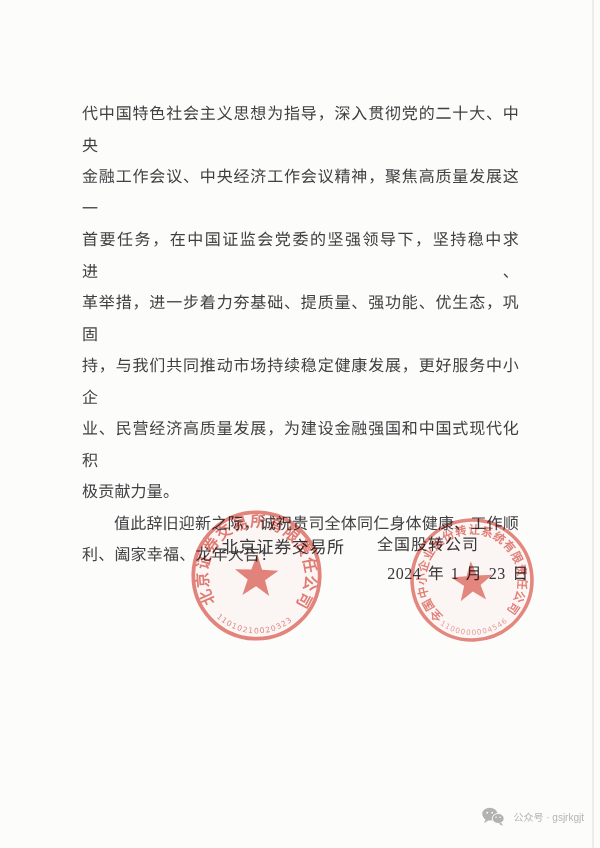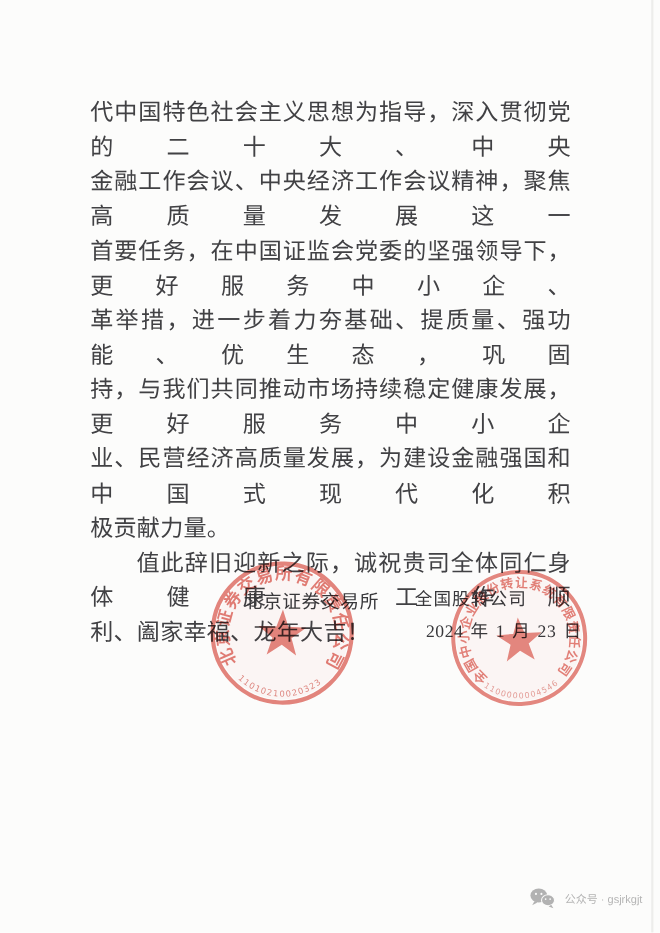--- a/index.html
+++ b/index.html
@@ -2,22 +2,22 @@
 <html lang="zh-CN"><head>
 <meta charset="utf-8">
 <style>
   html,body{margin:0;padding:0;background:#ffffff;}
   .page{
     position:relative;width:600px;height:848px;background:#fcfcfb;overflow:hidden;
     font-family:"Liberation Serif","DejaVu Serif",serif;
   }
   
   .body-text{
-    position:absolute;left:82px;top:87px;width:437px;
-    color:#414144;font-size:21px;line-height:31.5px;
+    position:absolute;left:82px;top:98px;width:437px;
+    color:#414144;font-size:16px;line-height:31.5px;
   }
   .line{
     text-align:justify;text-justify:inter-character;
     letter-spacing:0.2px;
   }
   .line.fill{text-align-last:justify;}
   .line.indent{text-indent:2em;}
   
   .sig{position:absolute;color:#38383b;white-space:nowrap;}
   .sig-left{left:183px;top:533px;width:128px;text-align:center;font-size:17px;letter-spacing:0.6px;margin-left:36px;}
@@ -39,21 +39,21 @@
 </style>
 </head>
 <body>
 
 <div class="page">
 
   <div class="body-text">
     <div>
       <div class="line fill">代中国特色社会主义思想为指导，深入贯彻党的二十大、中央</div>
       <div class="line fill">金融工作会议、中央经济工作会议精神，聚焦高质量发展这一</div>
-      <div class="line fill">首要任务，在中国证监会党委的坚强领导下，更好服务中小企、</div>
+      <div class="line fill">首要任务，在中国证监会党委的坚强领导下，坚持稳中求进、</div>
       <div class="line fill">革举措，进一步着力夯基础、提质量、强功能、优生态，巩固</div>
       <div class="line fill">持，与我们共同推动市场持续稳定健康发展，更好服务中小企</div>
       <div class="line fill">业、民营经济高质量发展，为建设金融强国和中国式现代化积</div>
       <div class="line">极贡献力量。</div>
     </div>
     <div>
       <div class="line fill indent">值此辞旧迎新之际，诚祝贵司全体同仁身体健康、工作顺</div>
       <div class="line">利、阖家幸福、龙年大吉！</div>
     </div>
   </div>

